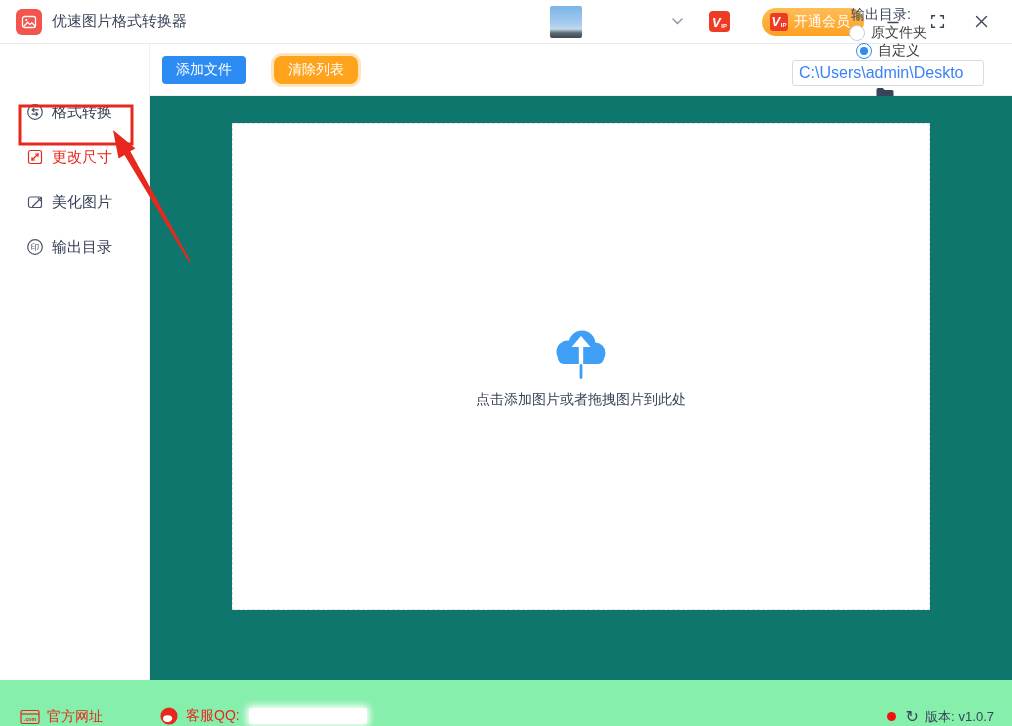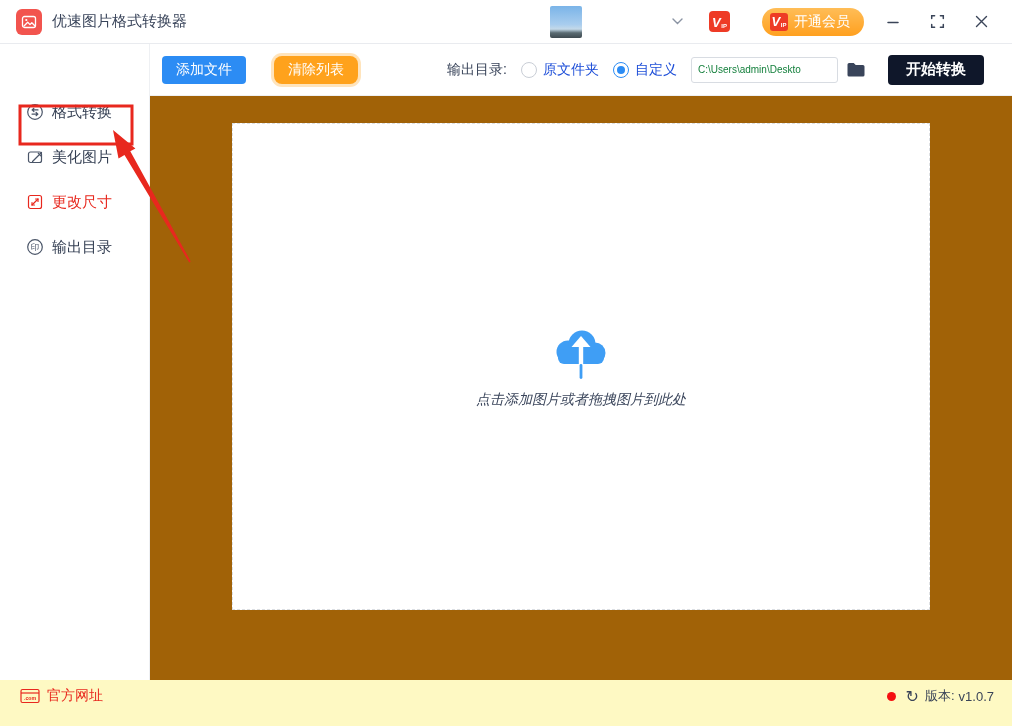--- a/index.html
+++ b/index.html
@@ -40,43 +40,43 @@
   .side-item.red svg { color:#e8281e; }
 
   
   .right-region { position:absolute; left:150px; top:44px; right:0; bottom:46px; display:flex; flex-direction:column; }
   .toolbar { height:52px; background:#fff; border-bottom:1px solid #eef0f3; display:flex;
     align-items:center; padding:0 28px 0 12px; flex:0 0 auto; }
   .btn-add { height:28px; padding:0 14px; background:#2c8cf4; color:#fff; border:none; border-radius:4px;
     font-size:14px; cursor:pointer; }
   .btn-clear { height:28px; padding:0 14px; background:#ffa21c; color:#fff; border:none; border-radius:8px;
     font-size:14px; cursor:pointer; margin-left:28px; box-shadow:0 0 0 3px rgba(255,178,64,.35); }
-  .out-group { margin-left:auto; display:flex; align-items:center; }
+  .out-group { margin-left:auto; display:flex; align-items:center;flex-direction:column; }
   .out-label { font-size:14px; color:#39445a; }
   .radio-row { display:flex; align-items:center; margin-left:14px; cursor:pointer; }
   .radio { width:16px; height:16px; border-radius:50%; border:1px solid #c9ced6; background:#fff; position:relative; }
   .radio.checked { border:1px solid #2c8cf4; }
   .radio.checked::after { content:""; position:absolute; left:3px; top:3px; width:8px; height:8px;
     border-radius:50%; background:#2c8cf4; }
-  .radio-label { font-size:14px; color:#1d4ed8; margin-left:6px; }
-  .path-input { width:147px; height:26px; margin-left:14px; border:1px solid #d8dce2; border-radius:3px;
-    padding:0 6px; font-size:10px; color:#15803d; font-family:"Liberation Sans","DejaVu Sans",sans-serif; }
+  .radio-label { font-size:14px; color:#404040; margin-left:6px; }
+  .path-input { width:192px; height:26px; margin-left:14px; border:1px solid #d8dce2; border-radius:3px;
+    padding:0 6px; font-size:16px; color:#3b82f6; font-family:"Liberation Sans","DejaVu Sans",sans-serif; }
   .folder-btn { margin-left:8px; background:none; border:none; cursor:pointer; display:flex; align-items:center; }
   .btn-start { margin-left:22px; height:30px; padding:0 18px; background:#0f172a; color:#fff; border:none;
     border-radius:4px; font-size:15px; font-weight:bold; cursor:pointer; }
 
-  .content { flex:1; background:#a16207; position:relative;font-style:italic; }
+  .content { flex:1; background:#0f766e; position:relative; }
   .dropzone { position:absolute; left:82px; top:27px; width:698px; height:487px; background:#fff;
     border:1px dashed #dcdfe3; display:flex; flex-direction:column; align-items:center;
     justify-content:center; cursor:pointer; }
   .drop-text { font-size:14px; color:#39445a; margin-top:8px; }
 
   
-  .footer { position:absolute; left:0; bottom:0; right:0; height:46px; background:#fef9c3;
-    display:flex; align-items:center; padding:0 18px 14px 20px; }
+  .footer { position:absolute; left:0; bottom:0; right:0; height:46px; background:#86efac;
+    display:flex; align-items:flex-end; padding:0 18px 0 20px; }
   .foot-link { display:flex; align-items:center; gap:7px; color:#e8281e; font-size:14px; cursor:pointer; background:none; border:none; }
   .qq-group { margin-left:56px; }
   .qq-redacted { width:118px; height:16px; margin-left:2px; }
   .foot-right { margin-left:auto; display:flex; align-items:center; color:#3a4458; font-size:13px; }
   .red-dot { width:9px; height:9px; border-radius:50%; background:#f51010; }
   .refresh { font-size:16px; margin:0 6px 0 10px; color:#3a4458; cursor:pointer; }
   .ver-label { margin-right:4px; }
 
   
   .overlay { position:absolute; left:0; top:0; width:1012px; height:726px; pointer-events:none; z-index:50; }
@@ -138,36 +138,36 @@
 
   <div class="sidebar">
     <div class="side-item">
       <svg width="18" height="18" viewBox="0 0 18 18" fill="none" stroke="currentColor" stroke-width="1.2" stroke-linecap="round" stroke-linejoin="round">
         <circle cx="9" cy="9" r="7.3"></circle>
         <path d="M12 6.9 H6.1 M6.1 6.9 L7.9 5.3 M6.1 6.9 L7.9 8.5"></path>
         <path d="M6 11.1 H11.9 M11.9 11.1 L10.1 9.5 M11.9 11.1 L10.1 12.7"></path>
       </svg>
       <span>格式转换</span>
     </div>
-    <div class="side-item">
-      <svg width="18" height="18" viewBox="0 0 18 18" fill="none" stroke="currentColor" stroke-width="1.2" stroke-linecap="round" stroke-linejoin="round">
-        <rect x="2.5" y="4" width="13" height="10.5" rx="2"></rect>
-        <path d="M6.5 13.5 L13.5 6.5 L15.5 4.5"></path>
-        <path d="M12.2 5.2 L14.8 7.8"></path>
-      </svg>
-      <span>美化图片</span>
-    </div>
     <div class="side-item red">
       <svg width="18" height="18" viewBox="0 0 18 18" fill="none" stroke="currentColor" stroke-width="1.2" stroke-linecap="round" stroke-linejoin="round">
         <rect x="2.5" y="2.5" width="13" height="13" rx="2"></rect>
         <path d="M6 12 L12 6"></path>
           <path d="M9.5 6 H12 V8.5"></path>
           <path d="M8.5 12 H6 V9.5"></path>
       </svg>
       <span>更改尺寸</span>
+    </div>
+    <div class="side-item">
+      <svg width="18" height="18" viewBox="0 0 18 18" fill="none" stroke="currentColor" stroke-width="1.2" stroke-linecap="round" stroke-linejoin="round">
+        <rect x="2.5" y="4" width="13" height="10.5" rx="2"></rect>
+        <path d="M6.5 13.5 L13.5 6.5 L15.5 4.5"></path>
+        <path d="M12.2 5.2 L14.8 7.8"></path>
+      </svg>
+      <span>美化图片</span>
     </div>
     <div class="side-item">
       <svg width="18" height="18" viewBox="0 0 18 18" fill="none" stroke="currentColor" stroke-width="1.2">
         <circle cx="9" cy="9" r="7.3"></circle>
         <text x="9" y="12" font-size="8.5" text-anchor="middle" fill="currentColor" stroke="none">印</text>
       </svg>
       <span>输出目录</span>
     </div>
   </div>
 
@@ -214,20 +214,31 @@
 
   <div class="footer">
     <button class="foot-link">
       <svg width="20" height="16" viewBox="0 0 20 16" fill="none" stroke="#e8281e" stroke-width="1.2">
         <rect x="1" y="1.5" width="18" height="13" rx="1.5"></rect>
         <path d="M1 5 H19"></path>
         <text x="10" y="12" font-size="5.2" font-weight="bold" text-anchor="middle" fill="#e8281e" stroke="none">.com</text>
       </svg>
       <span>官方网址</span>
     </button>
+    <button class="foot-link qq-group">
+      <svg width="20" height="20" viewBox="0 0 20 20">
+        <circle cx="10" cy="10" r="8.6" fill="#e8281e"></circle>
+        <ellipse cx="8.6" cy="12.6" rx="4.6" ry="3.4" fill="#fff"></ellipse>
+        <path d="M4.5 10 a5.5 5.5 0 0 1 11 0" fill="none" stroke="#e8281e" stroke-width="1.6"></path>
+        <path d="M14.8 10.5 q1 2.8 -1.8 4.6" fill="none" stroke="#e8281e" stroke-width="1.1"></path>
+        <circle cx="12.6" cy="15.4" r="1" fill="#e8281e"></circle>
+      </svg>
+      <span>客服QQ:</span>
+      <span class="redacted qq-redacted"></span>
+    </button>
     <div class="foot-right">
       <span class="red-dot"></span>
       <span class="refresh">↻</span>
       <span class="ver-label">版本:</span>
       <span>v1.0.7</span>
     </div>
   </div>
 
   <svg class="overlay" viewBox="0 0 1012 726">
     <rect x="20" y="106" width="112" height="38" fill="none" stroke="#e8281e" stroke-width="3"></rect>

